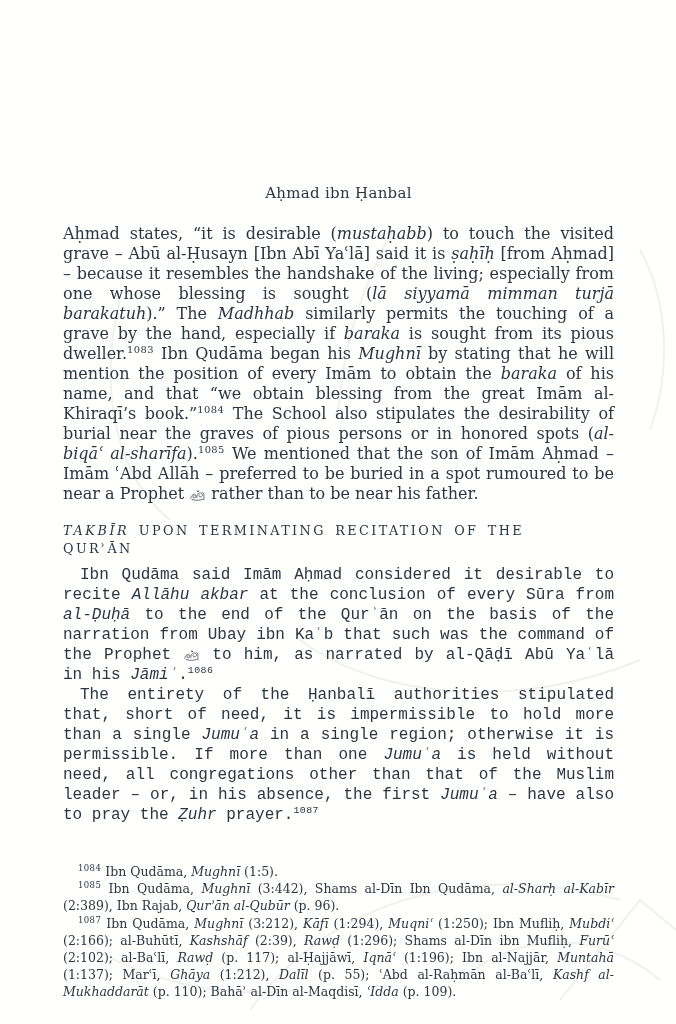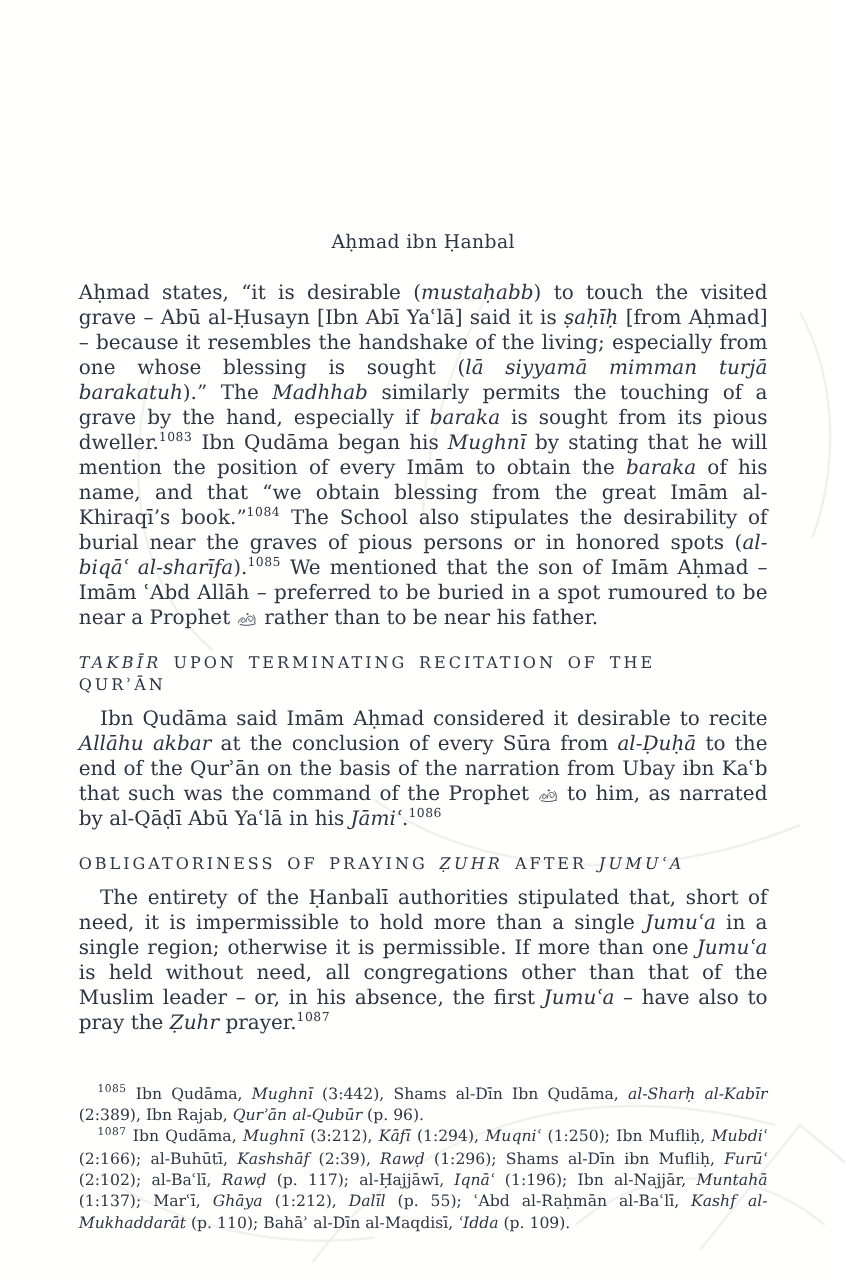--- a/index.html
+++ b/index.html
@@ -31,21 +31,21 @@
     font-size:15px;
     letter-spacing:0.3px;
   }
   p.body{
     margin:0;
     font-size:16px;
     line-height:20px;
     text-align:justify;
   }
   p.para1{margin-top:22px;}
-  p.indent{text-indent:17px;}
+  p.indent{text-indent:17px;font-family:Liberation Mono, monospace;}
   .it{font-style:italic;}
   sup{
     font-size:62%;
     line-height:0;
     vertical-align:super;
     letter-spacing:0.4px;
   }
   h2.section-heading{
     margin:18px 0 7px 0;
     font-size:12.8px;
@@ -108,23 +108,23 @@
     <h2 class="section-heading"><span class="it">TAKBĪR</span><span> UPON TERMINATING RECITATION OF THE</span><br><span>QURʾĀN</span></h2>
 
     <p class="body indent"><span>Ibn Qudāma said Imām Aḥmad considered it desirable to recite </span><span class="it">Allāhu akbar</span><span> at the conclusion of every Sūra from </span><span class="it">al-Ḍuḥā</span><span> to the end of the Qurʾān on the basis of the narration from Ubay ibn Kaʿb that such was the command of the Prophet </span><span class="honorific"><svg viewBox="0 0 22 16" width="15" height="11" aria-hidden="true">
             <path d="M1 12 C2 7 6 5 8 7 C10 9 8 12 5.5 11.5 C3.5 11 4 8.2 6 8.2"></path>
             <path d="M10 11 C10 6 13 3.4 16 4.4 C19 5.4 19 9 16 10 C13.4 10.8 12.4 8.6 13.4 7"></path>
             <path d="M18.4 3 C20.4 5 21.2 8.4 20.2 12"></path>
             <path d="M3 14 C9 15.8 16 15 21 13.2"></path>
             <circle cx="11.6" cy="1.8" r="0.7"></circle>
           </svg></span><span> to him, as narrated by al-Qāḍī Abū Yaʿlā in his </span><span class="it">Jāmiʿ</span><span>.</span><sup>1086</sup></p>
 
-    <h2 class="section-heading"><span>OBLIGATORINESS OF PRAYING </span><span class="it">ẒUHR</span><span> AFTER </span><span class="it">JUMUʿA</span></h2>
 
     <p class="body indent"><span>The entirety of the Ḥanbalī authorities stipulated that, short of need, it is impermissible to hold more than a single </span><span class="it">Jumuʿa</span><span> in a single region; otherwise it is permissible. If more than one </span><span class="it">Jumuʿa</span><span> is held without need, all congregations other than that of the Muslim leader – or, in his absence, the first </span><span class="it">Jumuʿa</span><span> – have also to pray the </span><span class="it">Ẓuhr</span><span> prayer.</span><sup>1087</sup></p>
 
     <div class="footnotes">
+      <p class="footnote"><sup>1084</sup><span> Ibn Qudāma, </span><span class="it">Mughnī</span><span> (1:5).</span></p>
       <p class="footnote"><sup>1085</sup><span> Ibn Qudāma, </span><span class="it">Mughnī</span><span> (3:442), Shams al-Dīn Ibn Qudāma, </span><span class="it">al-Sharḥ al-Kabīr</span><span> (2:389), Ibn Rajab, </span><span class="it">Qurʾān al-Qubūr</span><span> (p. 96).</span></p>
       <p class="footnote"><sup>1087</sup><span> Ibn Qudāma, </span><span class="it">Mughnī</span><span> (3:212), </span><span class="it">Kāfī</span><span> (1:294), </span><span class="it">Muqniʿ</span><span> (1:250); Ibn Mufliḥ, </span><span class="it">Mubdiʿ</span><span> (2:166); al-Buhūtī, </span><span class="it">Kashshāf</span><span> (2:39), </span><span class="it">Rawḍ</span><span> (1:296); Shams al-Dīn ibn Mufliḥ, </span><span class="it">Furūʿ</span><span> (2:102); al-Baʿlī, </span><span class="it">Rawḍ</span><span> (p. 117); al-Ḥajjāwī, </span><span class="it">Iqnāʿ</span><span> (1:196); Ibn al-Najjār, </span><span class="it">Muntahā</span><span> (1:137); Marʿī, </span><span class="it">Ghāya</span><span> (1:212), </span><span class="it">Dalīl</span><span> (p. 55); ʿAbd al-Raḥmān al-Baʿlī, </span><span class="it">Kashf al-Mukhaddarāt</span><span> (p. 110); Bahāʾ al-Dīn al-Maqdisī, </span><span class="it">ʿIdda</span><span> (p. 109).</span></p>
     </div>
 
   </div>
 </div>
 
 </body></html>

